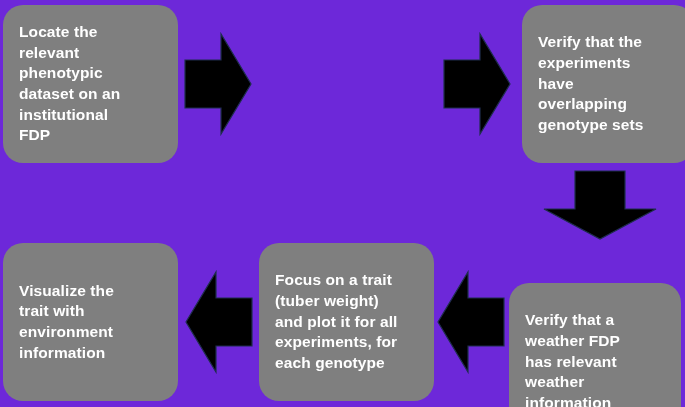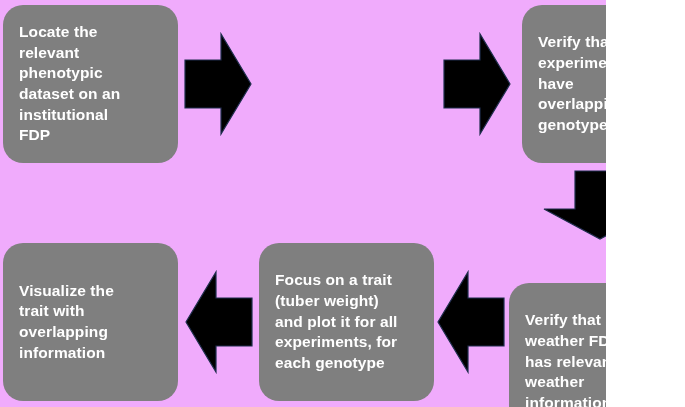--- a/index.html
+++ b/index.html
@@ -5,23 +5,23 @@
   html, body {
     margin: 0;
     padding: 0;
     background: #ffffff;
   }
   body {
     font-family: "Liberation Sans", sans-serif;
   }
   #flowchart {
     position: relative;
-    width: 606px;
+    width: 685px;
     height: 407px;
-    background: #f0abfc;
+    background: #6d28d9;
     overflow: hidden;
   }
   .node {
     position: absolute;
     box-sizing: border-box;
     background: #7f7f7f;
     border-radius: 20px;
     color: #ffffff;
     font-weight: bold;
     font-size: 15.5px;
@@ -128,17 +128,17 @@
 
   <div class="arrow" id="arrow-5-6">
     <svg viewBox="0 0 66 100" preserveAspectRatio="none">
       <polygon class="arrow-shape" points="66,26 30,26 30,0 0,50 30,100 30,74 66,74"></polygon>
     </svg>
   </div>
 
   <div class="node" id="node-6">
     <span>Visualize the
 trait with
-overlapping
+environment
 information</span>
   </div>
 
 </div>
 
 </body></html>

